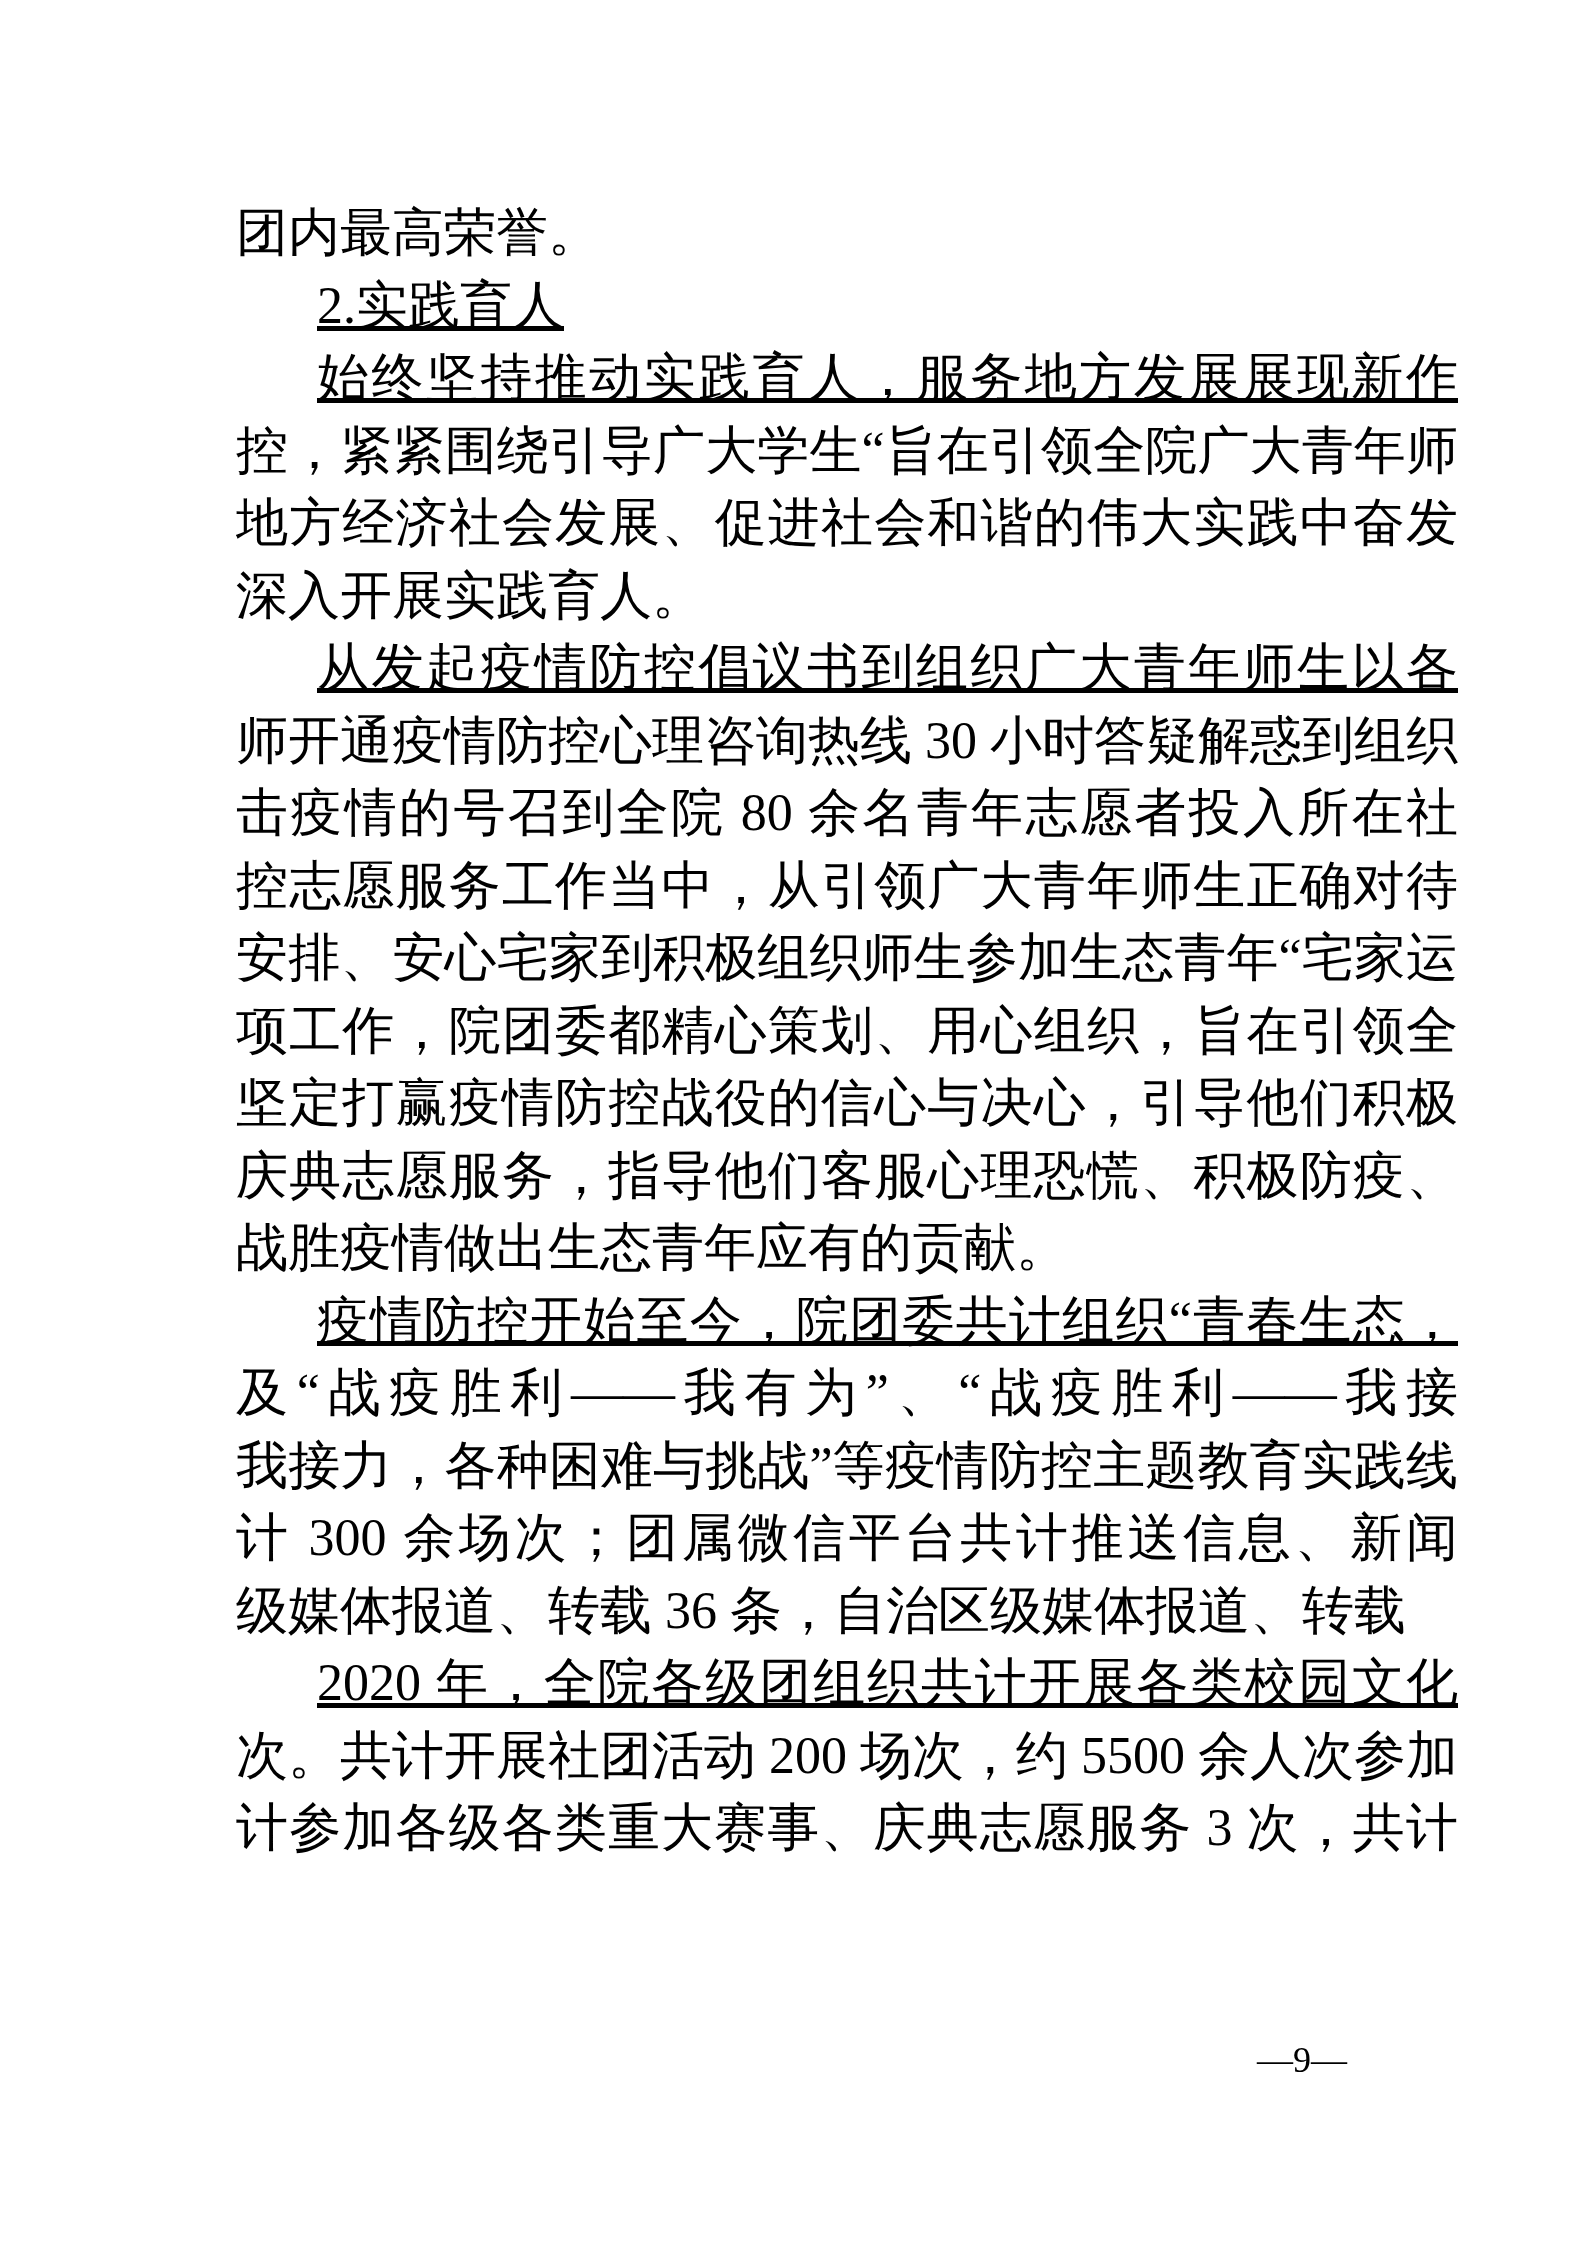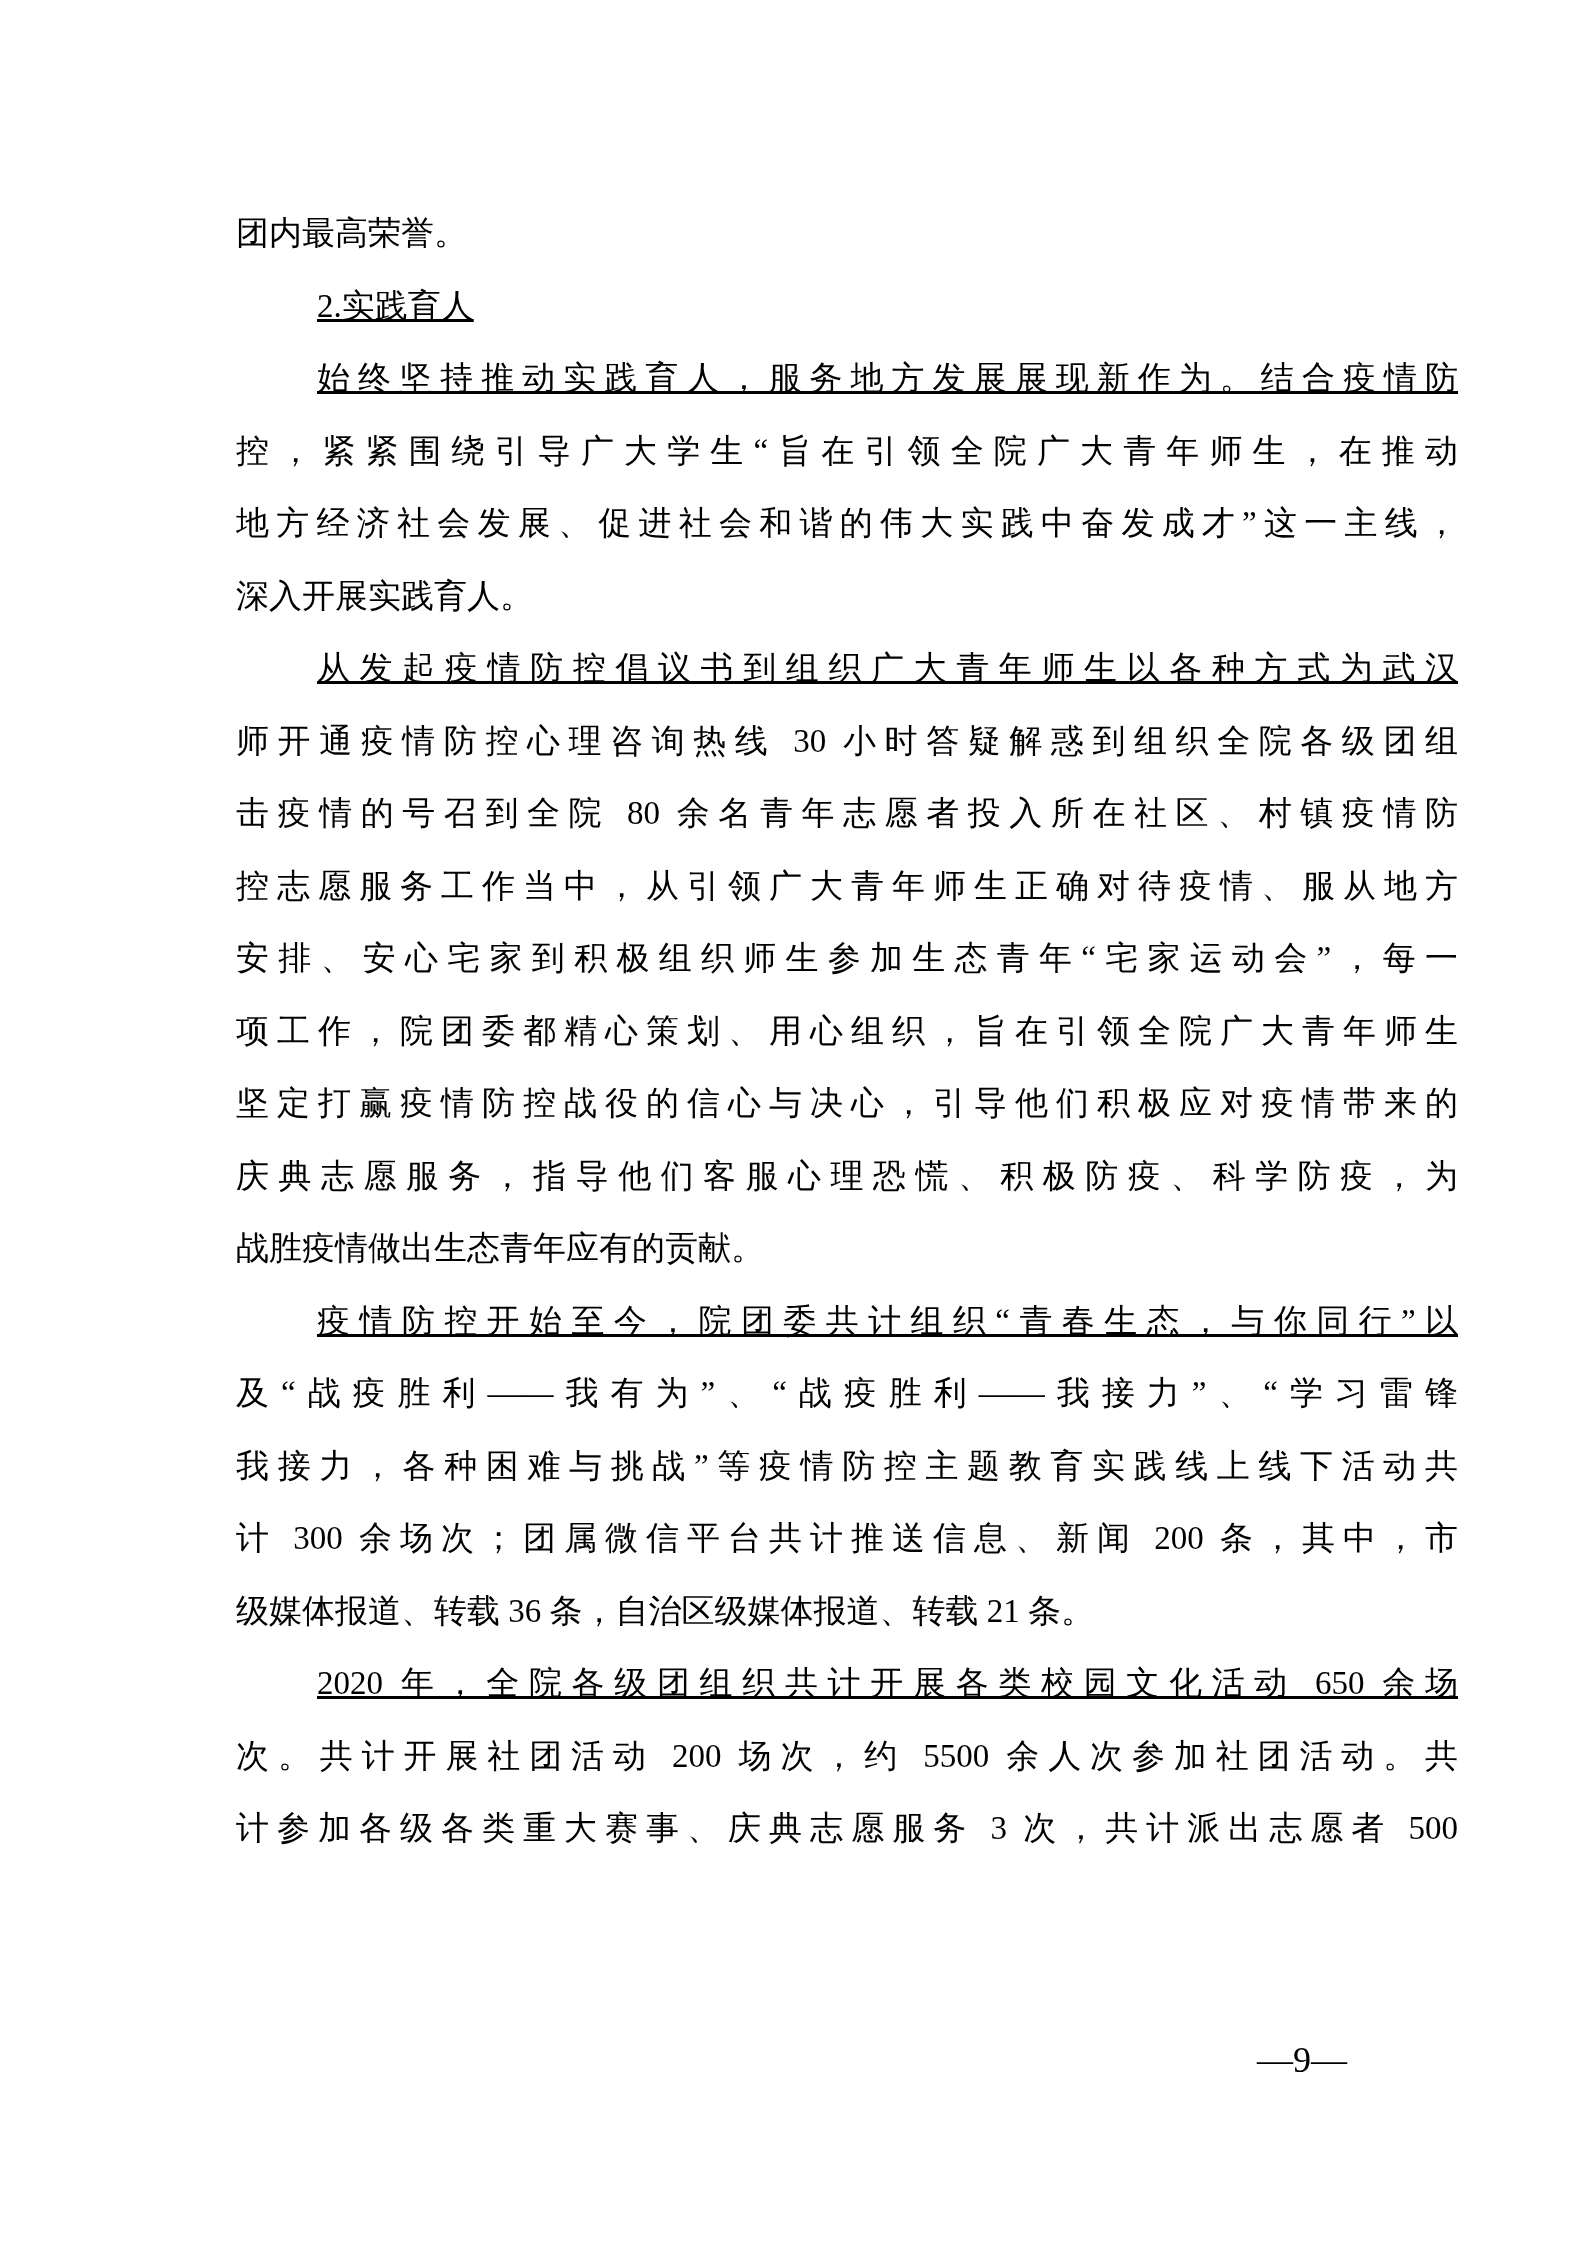--- a/index.html
+++ b/index.html
@@ -22,21 +22,21 @@
     background: #ffffff;
     overflow: hidden;
   }
   .text-block {
     position: absolute;
     left: 236px;
     top: 197px;
     width: 1222px;
   }
   .line {
-    font-size: 33px;
+    font-size: 52px;
     line-height: 72.5px;
     height: 72.5px;
     text-align: justify;
     text-align-last: justify;
     white-space: normal;
     overflow: hidden;
   }
   .line.end {
     text-align: left;
     text-align-last: left;

